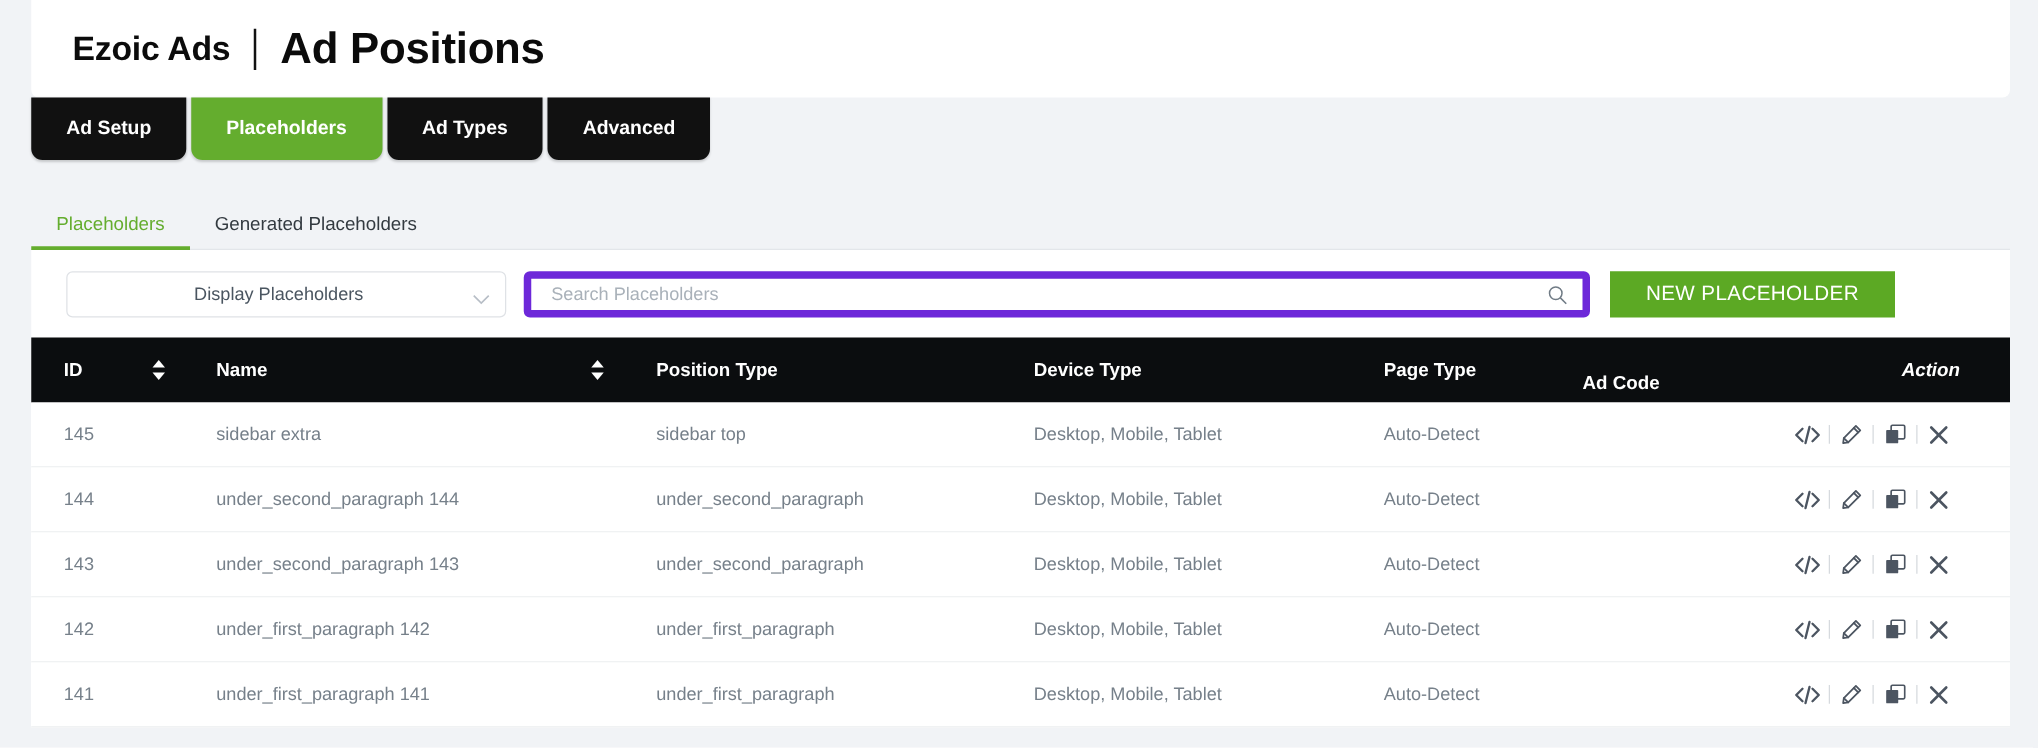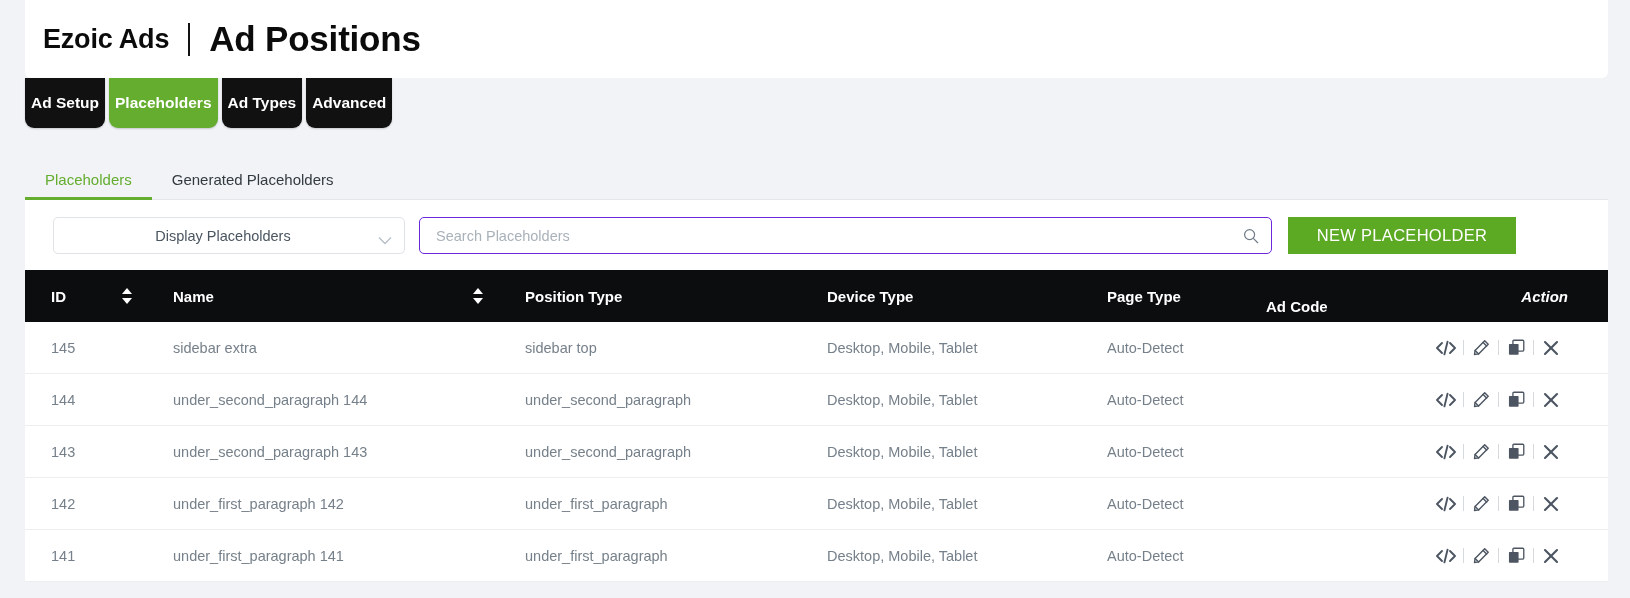--- a/index.html
+++ b/index.html
@@ -33,20 +33,21 @@
     border-bottom-right-radius: 6px;
     box-sizing: border-box;
     display: flex;
     align-items: center;
     padding-left: 18px;
   }
   .title-row {
     display: flex;
     align-items: center;
     gap: 19px;
+    margin-left: 15px;
   }
   .title-main {
     font-size: 27px;
     font-weight: bold;
     color: #0b0b0b;
     letter-spacing: -0.2px;
     white-space: nowrap;
   }
   .title-divider {
     width: 2px;
@@ -68,21 +69,21 @@
     top: 78px;
     display: flex;
     align-items: flex-start;
     gap: 4px;
   }
   .pill {
     height: 50px;
     display: flex;
     align-items: center;
     justify-content: center;
-    padding: 0 6px;
+    padding: 0 28px;
     background: #111111;
     color: #ffffff;
     font-size: 15.5px;
     font-weight: bold;
     border-bottom-left-radius: 9px;
     border-bottom-right-radius: 9px;
     box-sizing: border-box;
     cursor: pointer;
     white-space: nowrap;
     box-shadow: 0 1px 2px rgba(0,0,0,0.18);
@@ -164,21 +165,21 @@
     height: 9px;
     flex: none;
     color: #b7bec6;
   }
   .search-wrap {
     position: absolute;
     left: 394px;
     top: 17px;
     width: 853px;
     height: 37px;
-    border: 1px solid #6d28d9;
+    border: 6px solid #6d28d9;
     border-radius: 5px;
     box-sizing: border-box;
     display: flex;
     align-items: center;
     padding: 0 12px 0 14px;
     background: #ffffff;
   }
   .search-input {
     flex: 1;
     border: none;

